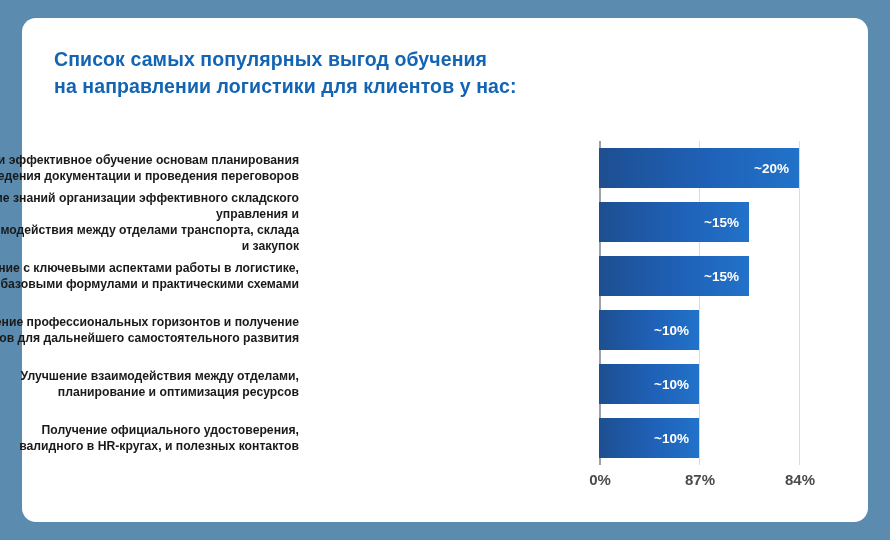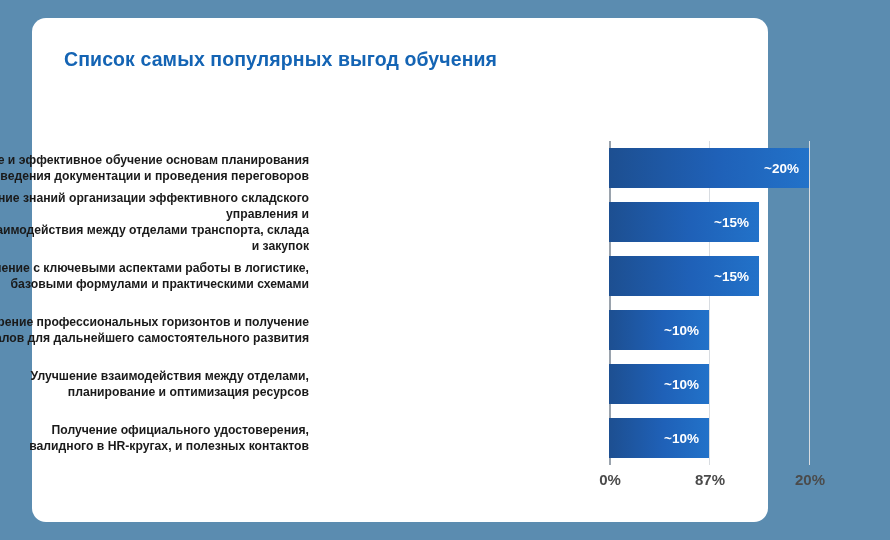--- a/index.html
+++ b/index.html
@@ -10,25 +10,24 @@
     width: 890px;
     height: 540px;
     background: #5B8CB0;
     font-family: "Liberation Sans", sans-serif;
     overflow: hidden;
   }
   .frame {
     position: absolute;
     left: 22px;
     top: 18px;
-    width: 736px;
+    width: 846px;
     height: 504px;
     background: #ffffff;
     border-radius: 14px;
-    margin-left: 10px;
   }
   .title {
     position: absolute;
     left: 32px;
     top: 28px;
     width: 700px;
     color: #1464B4;
     font-size: 19.5px;
     font-weight: bold;
     line-height: 27px;
@@ -122,20 +121,21 @@
     transform: translateX(-50%);
   }
 </style>
 </head>
 <body>
 
 <div class="frame">
 
   <div class="title">
     <span>Список самых популярных выгод обучения</span>
+    <span class="line2">на направлении логистики для клиентов у нас:</span>
   </div>
 
   <div class="chart">
 
     <div class="axis-line"></div>
     <div class="gridline" style="left:645px;"></div>
     <div class="gridline" style="left:745px;"></div>
 
     <div class="rows">
 
@@ -209,17 +209,17 @@
             <span class="bar-value">~10%</span>
           </div>
         </div>
       </div>
 
     </div>
 
     <div class="x-labels">
       <span class="x-tick" style="left:76px;">0%</span>
       <span class="x-tick" style="left:176px;">87%</span>
-      <span class="x-tick" style="left:276px;">20%</span>
+      <span class="x-tick" style="left:276px;">84%</span>
     </div>
 
   </div>
 </div>
 
 </body></html>

